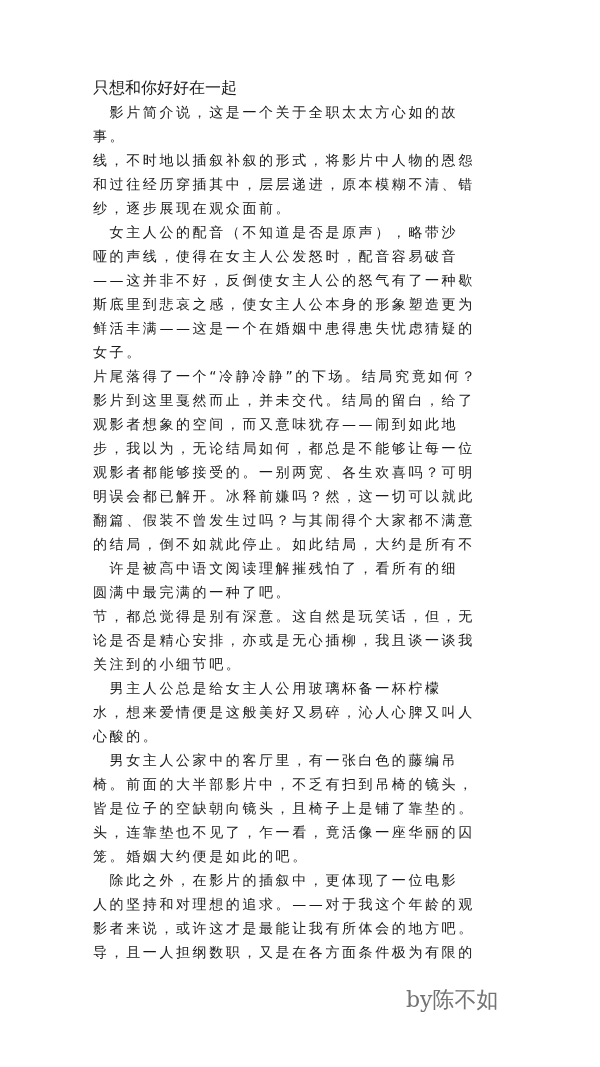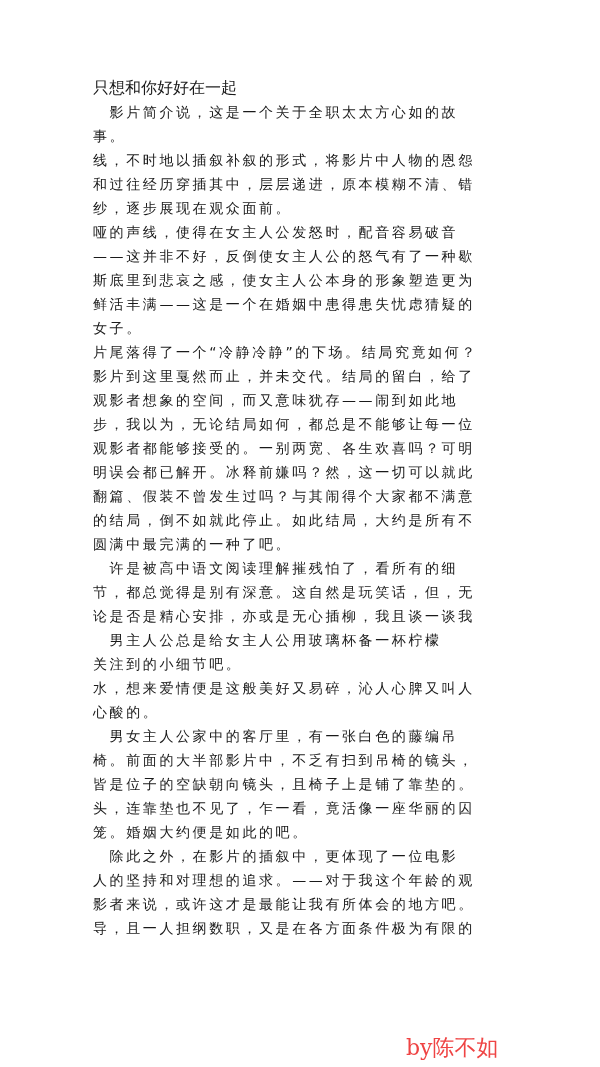--- a/index.html
+++ b/index.html
@@ -2,52 +2,53 @@
 <html><head>
 <meta charset="utf-8">
 <style>
   html, body { margin: 0; padding: 0; background: #ffffff; }
   body { width: 600px; height: 1067px; position: relative; overflow: hidden;
          font-family: "DejaVu Sans", sans-serif; color: #1a1a1a; }
   .doc { position: absolute; left: 93px; top: 76px; width: 420px; }
   .title { font-size: 16px; line-height: 24px; height: 24px; white-space: nowrap; letter-spacing: 0px; }
   .line { font-size: 14px; line-height: 24px; height: 24px; white-space: nowrap; letter-spacing: 2.6px; }
   .sig { position: absolute; left: 406px; top: 986px; font-family: "DejaVu Serif", serif;
-         font-size: 22px; line-height: 28px; white-space: nowrap; color: #ef4444; margin-top: 48px; }
+         font-size: 22px; line-height: 28px; white-space: nowrap; color: #737373; }
 </style>
 </head>
 <body>
 
 <div class="doc">
   <div class="title">只想和你好好在一起</div>
   <div id="body-lines">
       <div class="line">　影片简介说，这是一个关于全职太太方心如的故</div>
       <div class="line">事。</div>
       <div class="line">线，不时地以插叙补叙的形式，将影片中人物的恩怨</div>
       <div class="line">和过往经历穿插其中，层层递进，原本模糊不清、错</div>
       <div class="line">纱，逐步展现在观众面前。</div>
+      <div class="line">　女主人公的配音（不知道是否是原声），略带沙</div>
       <div class="line">哑的声线，使得在女主人公发怒时，配音容易破音</div>
       <div class="line">——这并非不好，反倒使女主人公的怒气有了一种歇</div>
       <div class="line">斯底里到悲哀之感，使女主人公本身的形象塑造更为</div>
       <div class="line">鲜活丰满——这是一个在婚姻中患得患失忧虑猜疑的</div>
       <div class="line">女子。</div>
       <div class="line">片尾落得了一个“冷静冷静”的下场。结局究竟如何？</div>
       <div class="line">影片到这里戛然而止，并未交代。结局的留白，给了</div>
       <div class="line">观影者想象的空间，而又意味犹存——闹到如此地</div>
       <div class="line">步，我以为，无论结局如何，都总是不能够让每一位</div>
       <div class="line">观影者都能够接受的。一别两宽、各生欢喜吗？可明</div>
       <div class="line">明误会都已解开。冰释前嫌吗？然，这一切可以就此</div>
       <div class="line">翻篇、假装不曾发生过吗？与其闹得个大家都不满意</div>
       <div class="line">的结局，倒不如就此停止。如此结局，大约是所有不</div>
+      <div class="line">　许是被高中语文阅读理解摧残怕了，看所有的细</div>
       <div class="line">圆满中最完满的一种了吧。</div>
-      <div class="line">　许是被高中语文阅读理解摧残怕了，看所有的细</div>
       <div class="line">节，都总觉得是别有深意。这自然是玩笑话，但，无</div>
       <div class="line">论是否是精心安排，亦或是无心插柳，我且谈一谈我</div>
+      <div class="line">关注到的小细节吧。</div>
       <div class="line">　男主人公总是给女主人公用玻璃杯备一杯柠檬</div>
-      <div class="line">关注到的小细节吧。</div>
       <div class="line">水，想来爱情便是这般美好又易碎，沁人心脾又叫人</div>
       <div class="line">心酸的。</div>
       <div class="line">　男女主人公家中的客厅里，有一张白色的藤编吊</div>
       <div class="line">椅。前面的大半部影片中，不乏有扫到吊椅的镜头，</div>
       <div class="line">皆是位子的空缺朝向镜头，且椅子上是铺了靠垫的。</div>
       <div class="line">头，连靠垫也不见了，乍一看，竟活像一座华丽的囚</div>
       <div class="line">笼。婚姻大约便是如此的吧。</div>
       <div class="line">　除此之外，在影片的插叙中，更体现了一位电影</div>
       <div class="line">人的坚持和对理想的追求。——对于我这个年龄的观</div>
       <div class="line">影者来说，或许这才是最能让我有所体会的地方吧。</div>

